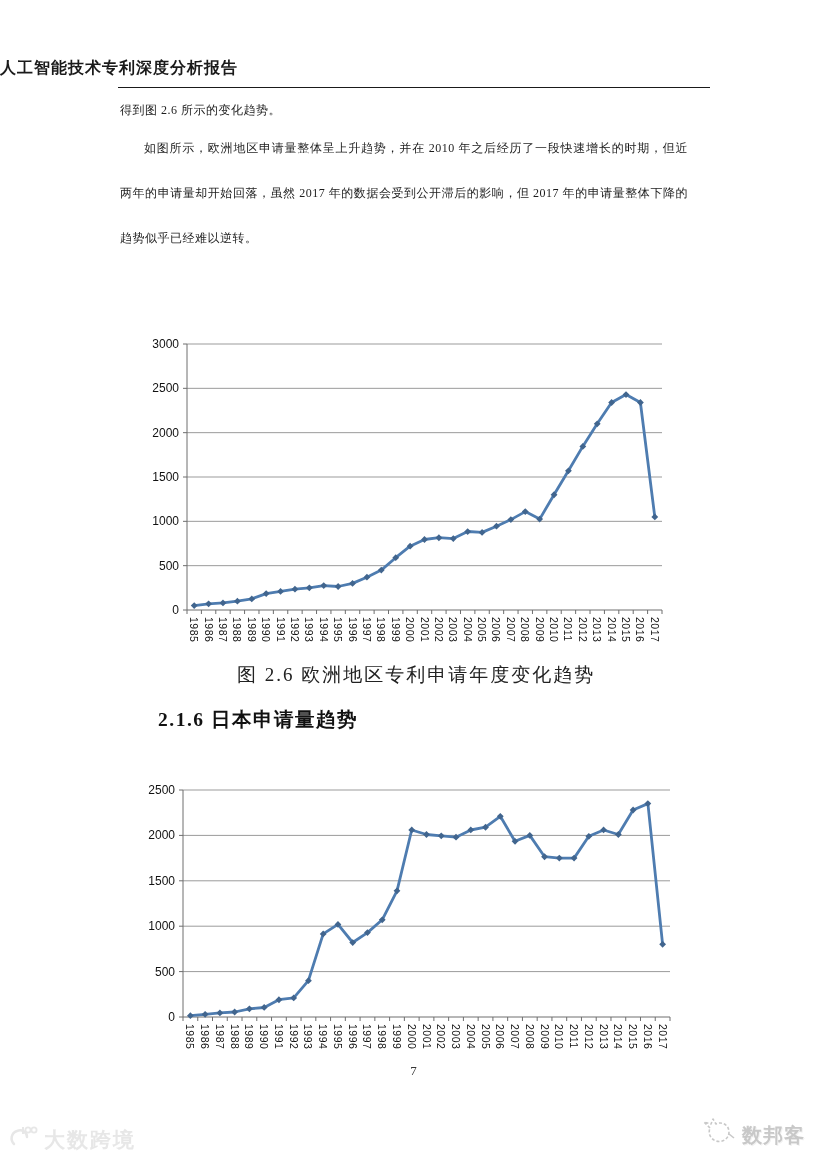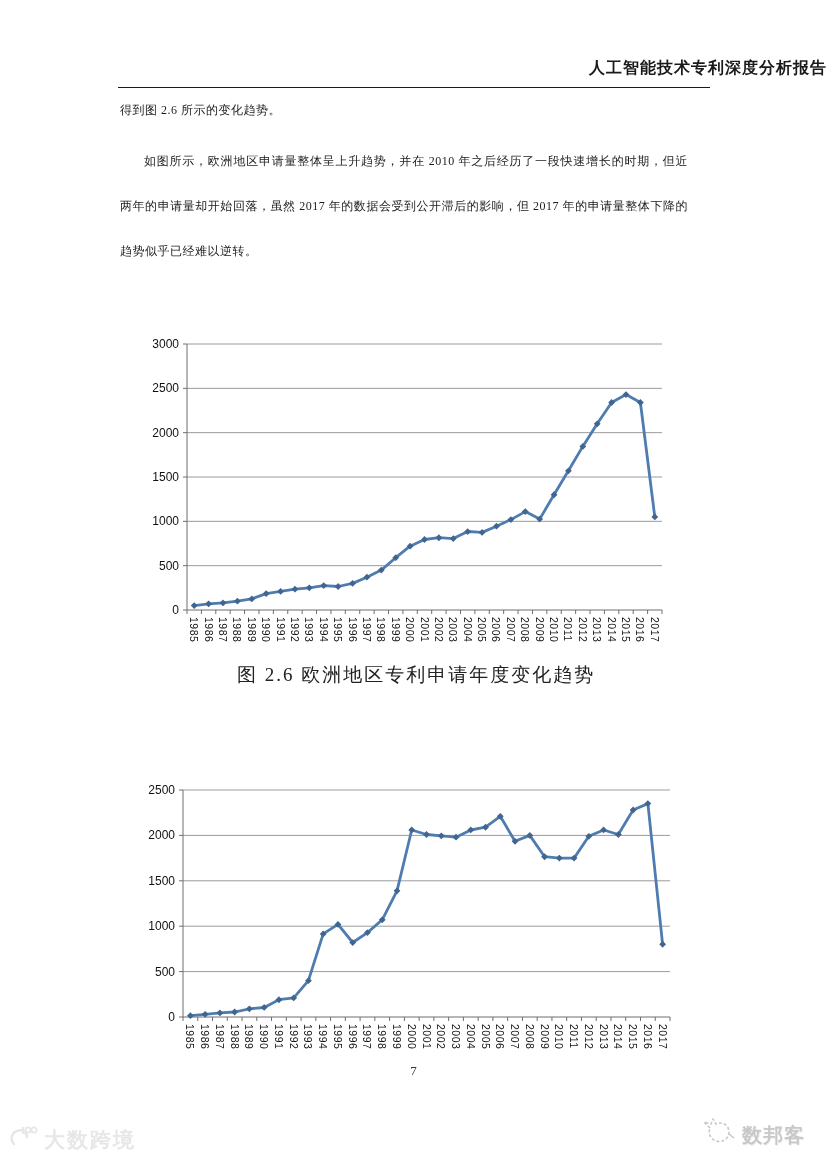--- a/index.html
+++ b/index.html
@@ -1,35 +1,35 @@
 <!DOCTYPE html>
 <html><head>
 <meta charset="utf-8">
 <style>
   html,body{margin:0;padding:0;background:#fff;}
   .page{
     position:relative;width:827px;height:1169px;background:#ffffff;
     font-family:"Liberation Serif",serif;overflow:hidden;
   }
   .report-title{
-    position:absolute;top:58px;left:0;width:827px;text-align:right;
+    position:absolute;top:58px;left:0;width:827px;text-align:left;
     font-family:"Liberation Sans",sans-serif;font-weight:bold;font-size:16px;color:#1a1a1a;
     letter-spacing:1px;
   }
   .header-rule{
     position:absolute;top:87px;left:118px;width:592px;height:0;
     border-top:1.4px solid #1a1a1a;
   }
   .body-text{
     position:absolute;left:120px;width:568px;margin:0;
     font-size:12px;line-height:45px;color:#1c1c1c;text-align:justify;
     letter-spacing:0.5px;
   }
   .p1{top:88px;}
-  .p2{top:139px;text-indent:2em;}
+  .p2{top:126px;text-indent:2em;}
   .chart{position:absolute;}
   .chart1{left:128px;top:336px;width:552px;height:322px;}
   .chart2{left:124px;top:782px;width:556px;height:284px;}
   .ytick{font:12px "Liberation Sans",sans-serif;fill:#111;}
   .xtick{font:10.5px "Liberation Sans",sans-serif;fill:#111;letter-spacing:0.5px;}
   .figure-caption{
     position:absolute;top:662px;left:120px;width:592px;text-align:center;
     font-size:19px;color:#222;letter-spacing:2px;
   }
   .section-heading{
@@ -183,20 +183,21 @@
         <path d="M454.83333333333337 107.00999999999999L458.23333333333335 110.41L454.83333333333337 113.81L451.4333333333334 110.41Z" fill="#41658e"></path>
         <path d="M469.22727272727275 84.4L472.6272727272727 87.80000000000001L469.22727272727275 91.20000000000002L465.82727272727277 87.80000000000001Z" fill="#41658e"></path>
         <path d="M483.6212121212121 63.11999999999998L487.0212121212121 66.51999999999998L483.6212121212121 69.91999999999999L480.22121212121215 66.51999999999998Z" fill="#41658e"></path>
         <path d="M498.01515151515156 55.13999999999999L501.41515151515154 58.53999999999999L498.01515151515156 61.93999999999999L494.6151515151516 58.53999999999999Z" fill="#41658e"></path>
         <path d="M512.409090909091 63.11999999999998L515.809090909091 66.51999999999998L512.409090909091 69.91999999999999L509.009090909091 66.51999999999998Z" fill="#41658e"></path>
         <path d="M526.8030303030303 177.5L530.2030303030302 180.9L526.8030303030303 184.3L523.4030303030303 180.9Z" fill="#41658e"></path>
       </svg></div>
 
   <div class="figure-caption">图 2.6 欧洲地区专利申请年度变化趋势</div>
 
+  <h2 class="section-heading">2.1.6 日本申请量趋势</h2>
 
   <div class="chart chart2"><svg width="556" height="284">
         <line x1="59" y1="235" x2="546" y2="235" stroke="#6e6e6e" stroke-width="1"></line>
         <line x1="55" y1="235" x2="59" y2="235" stroke="#6e6e6e" stroke-width="1"></line>
         <text x="51" y="239" text-anchor="end" class="ytick">0</text>
         <line x1="59" y1="189.6" x2="546" y2="189.6" stroke="#9b9b9b" stroke-width="1"></line>
         <line x1="55" y1="189.6" x2="59" y2="189.6" stroke="#6e6e6e" stroke-width="1"></line>
         <text x="51" y="193.6" text-anchor="end" class="ytick">500</text>
         <line x1="59" y1="144.2" x2="546" y2="144.2" stroke="#9b9b9b" stroke-width="1"></line>
         <line x1="55" y1="144.2" x2="59" y2="144.2" stroke="#6e6e6e" stroke-width="1"></line>

